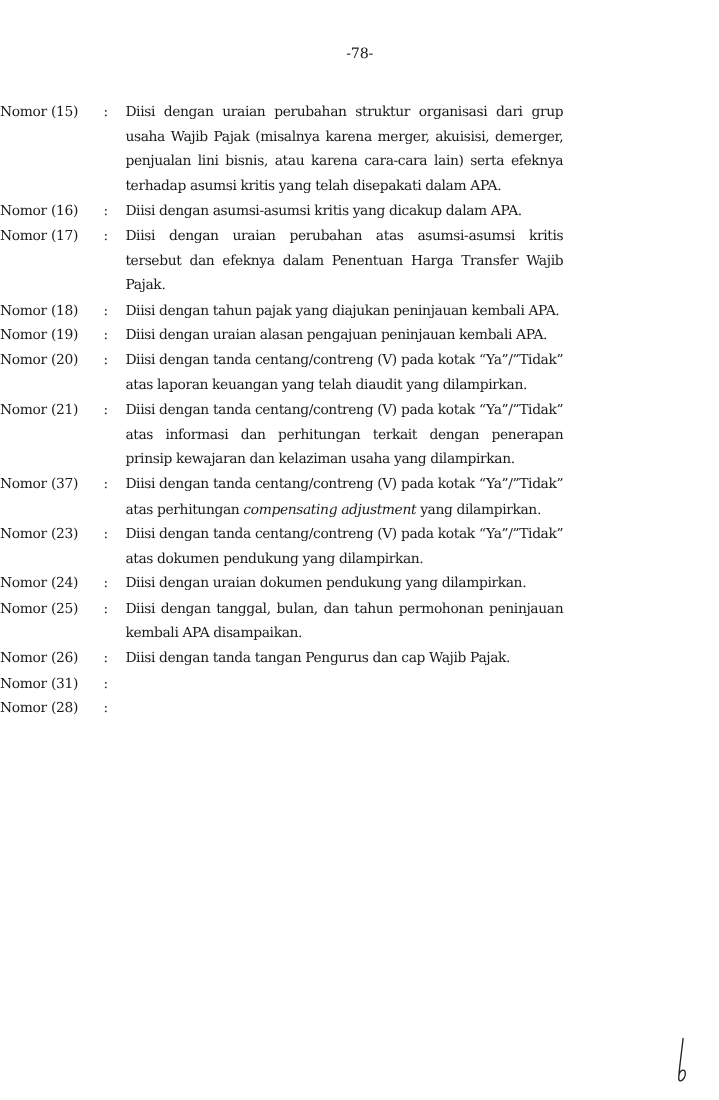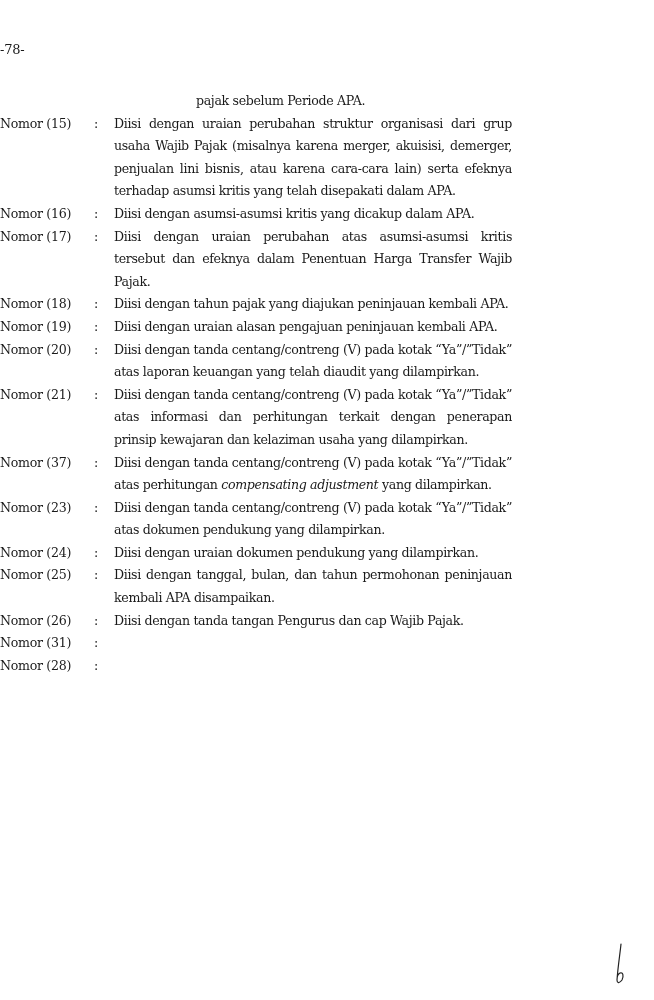--- a/index.html
+++ b/index.html
@@ -3,21 +3,21 @@
   <meta charset="utf-8">
   <style>
     html, body { margin: 0; padding: 0; background: #ffffff; }
     body {
       width: 654px; height: 1000px; position: relative; overflow: hidden;
       font-family: "DejaVu Serif", "Liberation Serif", serif;
       color: #1a1a1a;
     }
     .page-number {
       position: absolute; top: 42px; left: 0; width: 654px;
-      font-size: 13px; letter-spacing: -0.2px;
+      text-align: center; font-size: 13px; letter-spacing: -0.2px;
     }
     .content { position: absolute; top: 90px; left: 0; width: 654px; }
     .row {
       display: flex; align-items: flex-start;
       font-size: 12.6px; line-height: 22.6px;
     }
     .label { width: 94px; flex: none; white-space: nowrap; letter-spacing: -0.3px; }
     .colon { width: 20px; flex: none; text-align: left; }
     .body-text {
       width: 398px; flex: none; text-align: justify;
@@ -29,23 +29,20 @@
       width: 20px; height: 45px;
     }
     em { font-style: italic; }
   </style>
 </head>
 <body>
 
 <div class="page-number">-78-</div>
 
 <div class="content">
-  <div class="row">
-    <span class="body-text continuation">pajak sebelum Periode APA.</span>
-  </div>
 
   <div class="row">
     <span class="label">Nomor (15)</span>
     <span class="colon">:</span>
     <span class="body-text">Diisi dengan uraian perubahan struktur organisasi dari grup usaha Wajib Pajak (misalnya karena merger, akuisisi, demerger, penjualan lini bisnis, atau karena cara-cara lain) serta efeknya terhadap asumsi kritis yang telah disepakati dalam APA.</span>
   </div>
   <div class="row">
     <span class="label">Nomor (16)</span>
     <span class="colon">:</span>
     <span class="body-text">Diisi dengan asumsi-asumsi kritis yang dicakup dalam APA.</span>

